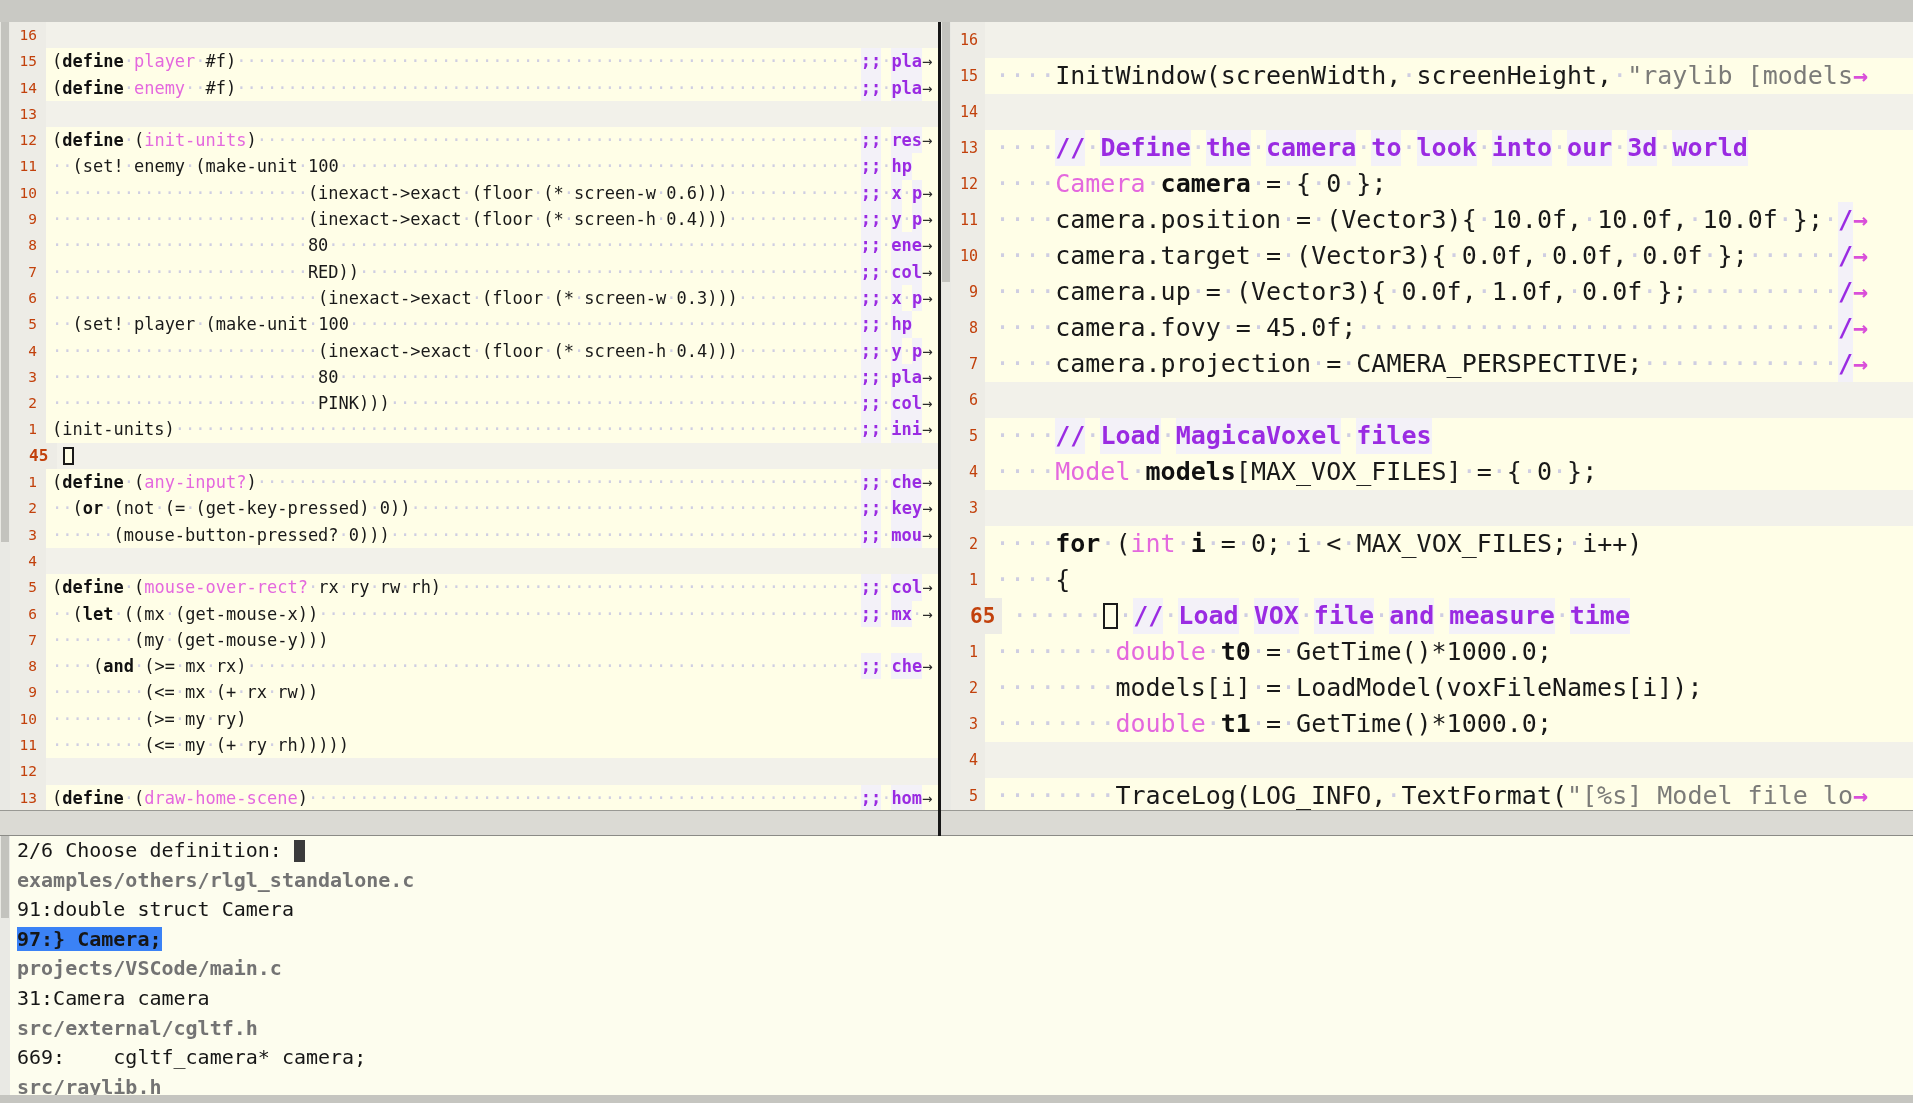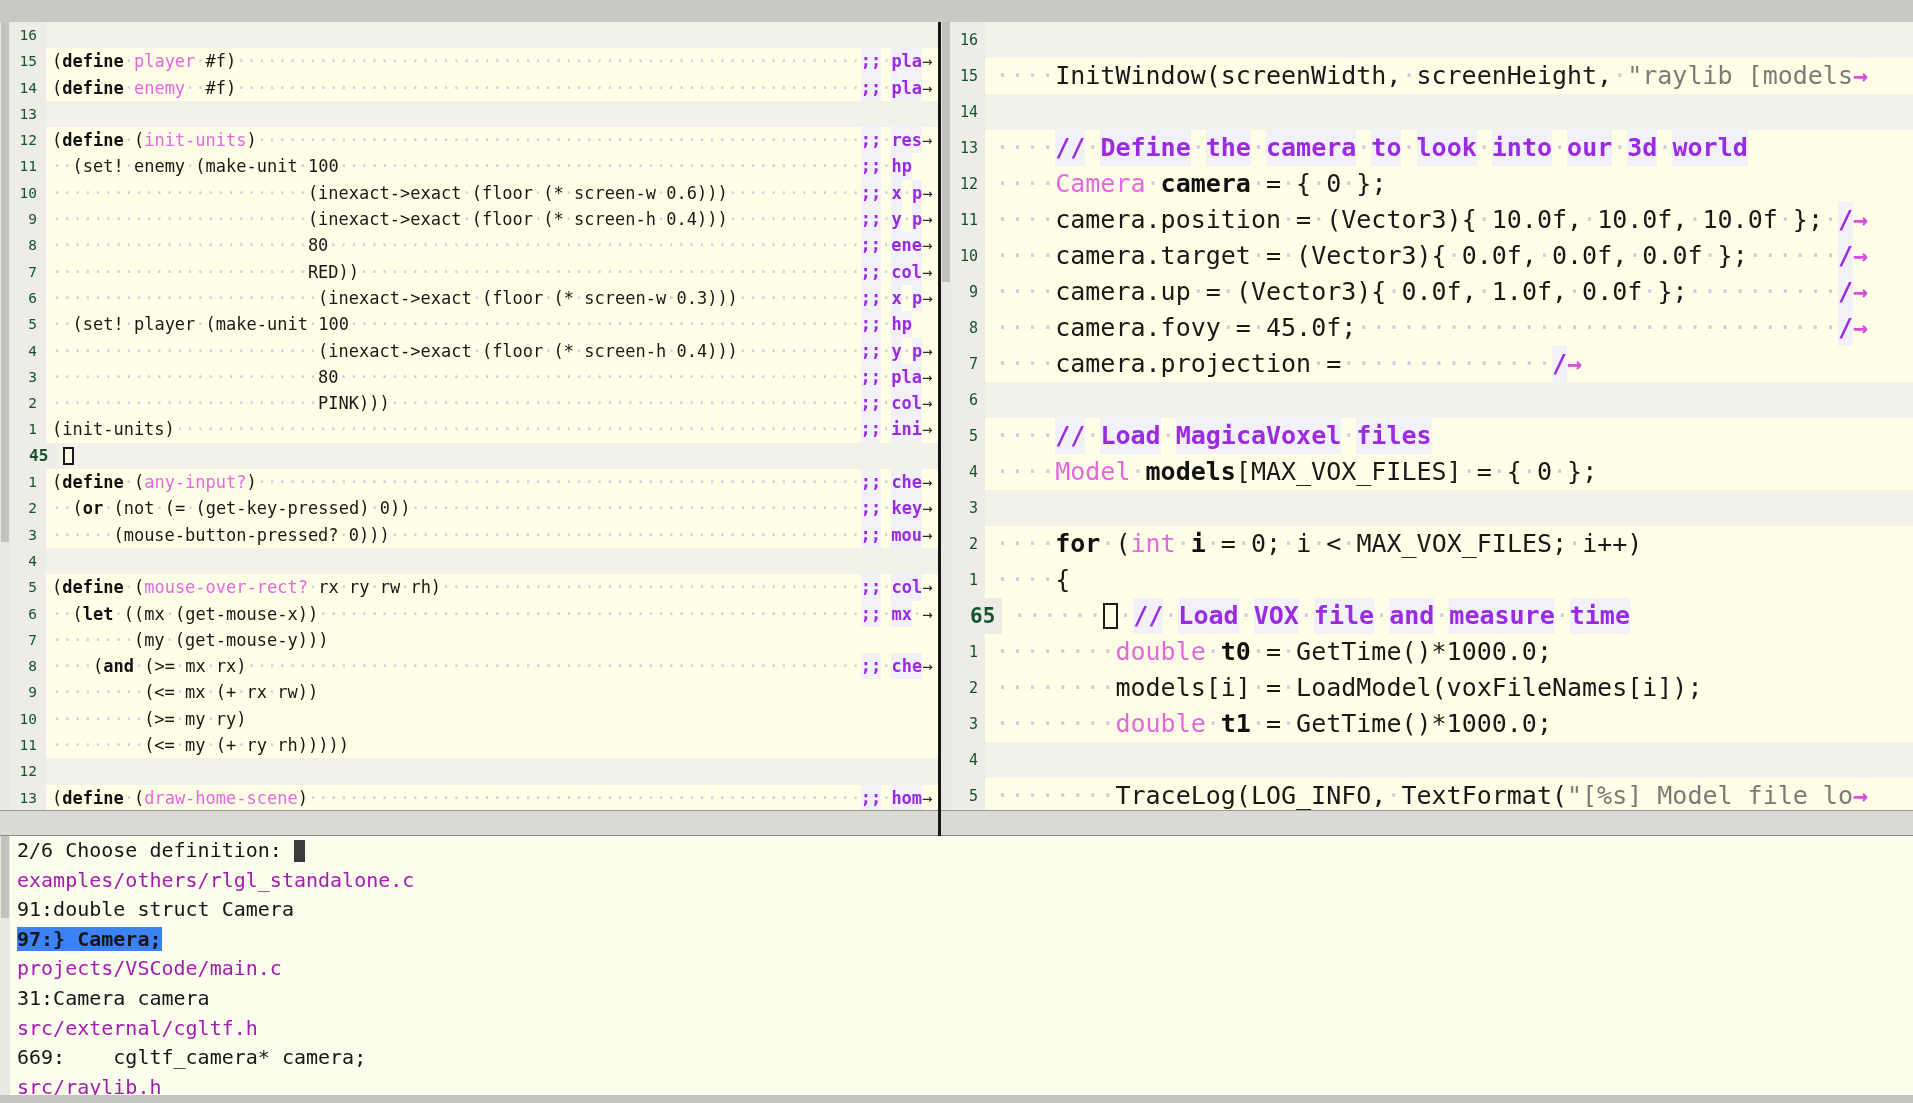--- a/index.html
+++ b/index.html
@@ -15,21 +15,21 @@
   
   .pane { position:absolute; top:22px; overflow:hidden; background:#f2f1ea; }
   #pane-left  { left:0;   width:938px; height:788px; }
   #pane-right { left:941px; width:972px; height:788px; }
   .divider { position:absolute; left:938px; top:22px; width:3px; height:814px; background:#161616; }
 
   .line { display:flex; width:100%; }
   #pane-left  .line { height:26.3px; line-height:26.3px; font-size:17px; }
   #pane-right .line { height:36px;  line-height:36px;  font-size:25px; }
 
-  .gut { flex:0 0 46px; background:#edece6; color:#14532d; text-align:right; padding-right:9px;
+  .gut { flex:0 0 46px; background:#edece6; color:#c2410c; text-align:right; padding-right:9px;
          font-size:14.5px; }
   #pane-right .gut { flex:0 0 44px; padding-right:7px; font-size:15px; }
   .gut.gcur { text-align:center; padding-left:29px; font-weight:bold; font-size:16px; }
   #pane-right .gut.gcur { font-size:21px; }
 
   .content { flex:1 1 auto; display:flex; background:#fffee7; white-space:pre; overflow:hidden; }
   #pane-left  .content { padding-left:6px; }
   #pane-right .content { padding-left:10px; }
   .content.empty { background:#f2f1ea; }
   .content span { flex:0 0 auto; white-space:pre; }
@@ -49,21 +49,21 @@
   .modeline { position:absolute; top:810px; height:26px; background:#dbdad4; color:#1f1f1f;
               border-top:1px solid #999994; border-bottom:1px solid #8b8b86;
               font-size:16.5px; line-height:24px; white-space:pre; }
   #modeline-left  { left:0;   width:938px; padding-left:12px; }
   #modeline-right { left:941px; width:972px; padding-left:8px; }
 
   
   .minibuffer { position:absolute; top:836px; left:0; width:1913px; height:267px;
                 background:#fdfdee; overflow:hidden; }
   .mb-row { height:29.6px; line-height:29.6px; font-size:20px; padding-left:17px; white-space:pre; color:#161616; }
-  .mb-row .dim { color:#a21caf; }
+  .mb-row .dim { color:#737373;font-weight:bold; }
   .mb-row .sel { font-weight:bold; background:#3b82f6; }
   .block-cursor { display:inline-block; width:0.56em; height:1.08em; background:#3b3b3b; vertical-align:text-bottom; }
 
   
   .sb { position:absolute; width:10px; background:#e9e9e4; }
   .sb .thumb { position:absolute; left:1px; width:8px; background:#c3c3be; }
   #sb-left  { left:0;   top:22px;  height:788px; }
   #sb-right { left:941px; top:22px; height:788px; }
   #sb-mini  { left:0; top:836px; height:267px; }
 
@@ -233,21 +233,21 @@
       <div class="line">
         <span class="gut">9</span>
         <div class="content"><span class="seg-w">····</span><span class="seg-n">camera.up</span><span class="seg-w">·</span><span class="seg-n">=</span><span class="seg-w">·</span><span class="seg-n">(Vector3){</span><span class="seg-w">·</span><span class="seg-n">0.0f,</span><span class="seg-w">·</span><span class="seg-n">1.0f,</span><span class="seg-w">·</span><span class="seg-n">0.0f</span><span class="seg-w">·</span><span class="seg-n">};</span><span class="seg-w">··········</span><span class="seg-c">/</span><span class="seg-p">→</span></div>
       </div>
       <div class="line">
         <span class="gut">8</span>
         <div class="content"><span class="seg-w">····</span><span class="seg-n">camera.fovy</span><span class="seg-w">·</span><span class="seg-n">=</span><span class="seg-w">·</span><span class="seg-n">45.0f;</span><span class="seg-w">································</span><span class="seg-c">/</span><span class="seg-p">→</span></div>
       </div>
       <div class="line">
         <span class="gut">7</span>
-        <div class="content"><span class="seg-w">····</span><span class="seg-n">camera.projection</span><span class="seg-w">·</span><span class="seg-n">=</span><span class="seg-w">·</span><span class="seg-w">·············</span><span class="seg-c">/</span><span class="seg-p">→</span></div>
+        <div class="content"><span class="seg-w">····</span><span class="seg-n">camera.projection</span><span class="seg-w">·</span><span class="seg-n">=</span><span class="seg-w">·</span><span class="seg-n">CAMERA_PERSPECTIVE;</span><span class="seg-w">·············</span><span class="seg-c">/</span><span class="seg-p">→</span></div>
       </div>
       <div class="line">
         <span class="gut">6</span>
         <div class="content empty"></div>
       </div>
       <div class="line">
         <span class="gut">5</span>
         <div class="content"><span class="seg-w">····</span><span class="seg-c">//</span><span class="seg-w">·</span><span class="seg-c">Load</span><span class="seg-w">·</span><span class="seg-c">MagicaVoxel</span><span class="seg-w">·</span><span class="seg-c">files</span></div>
       </div>
       <div class="line">

